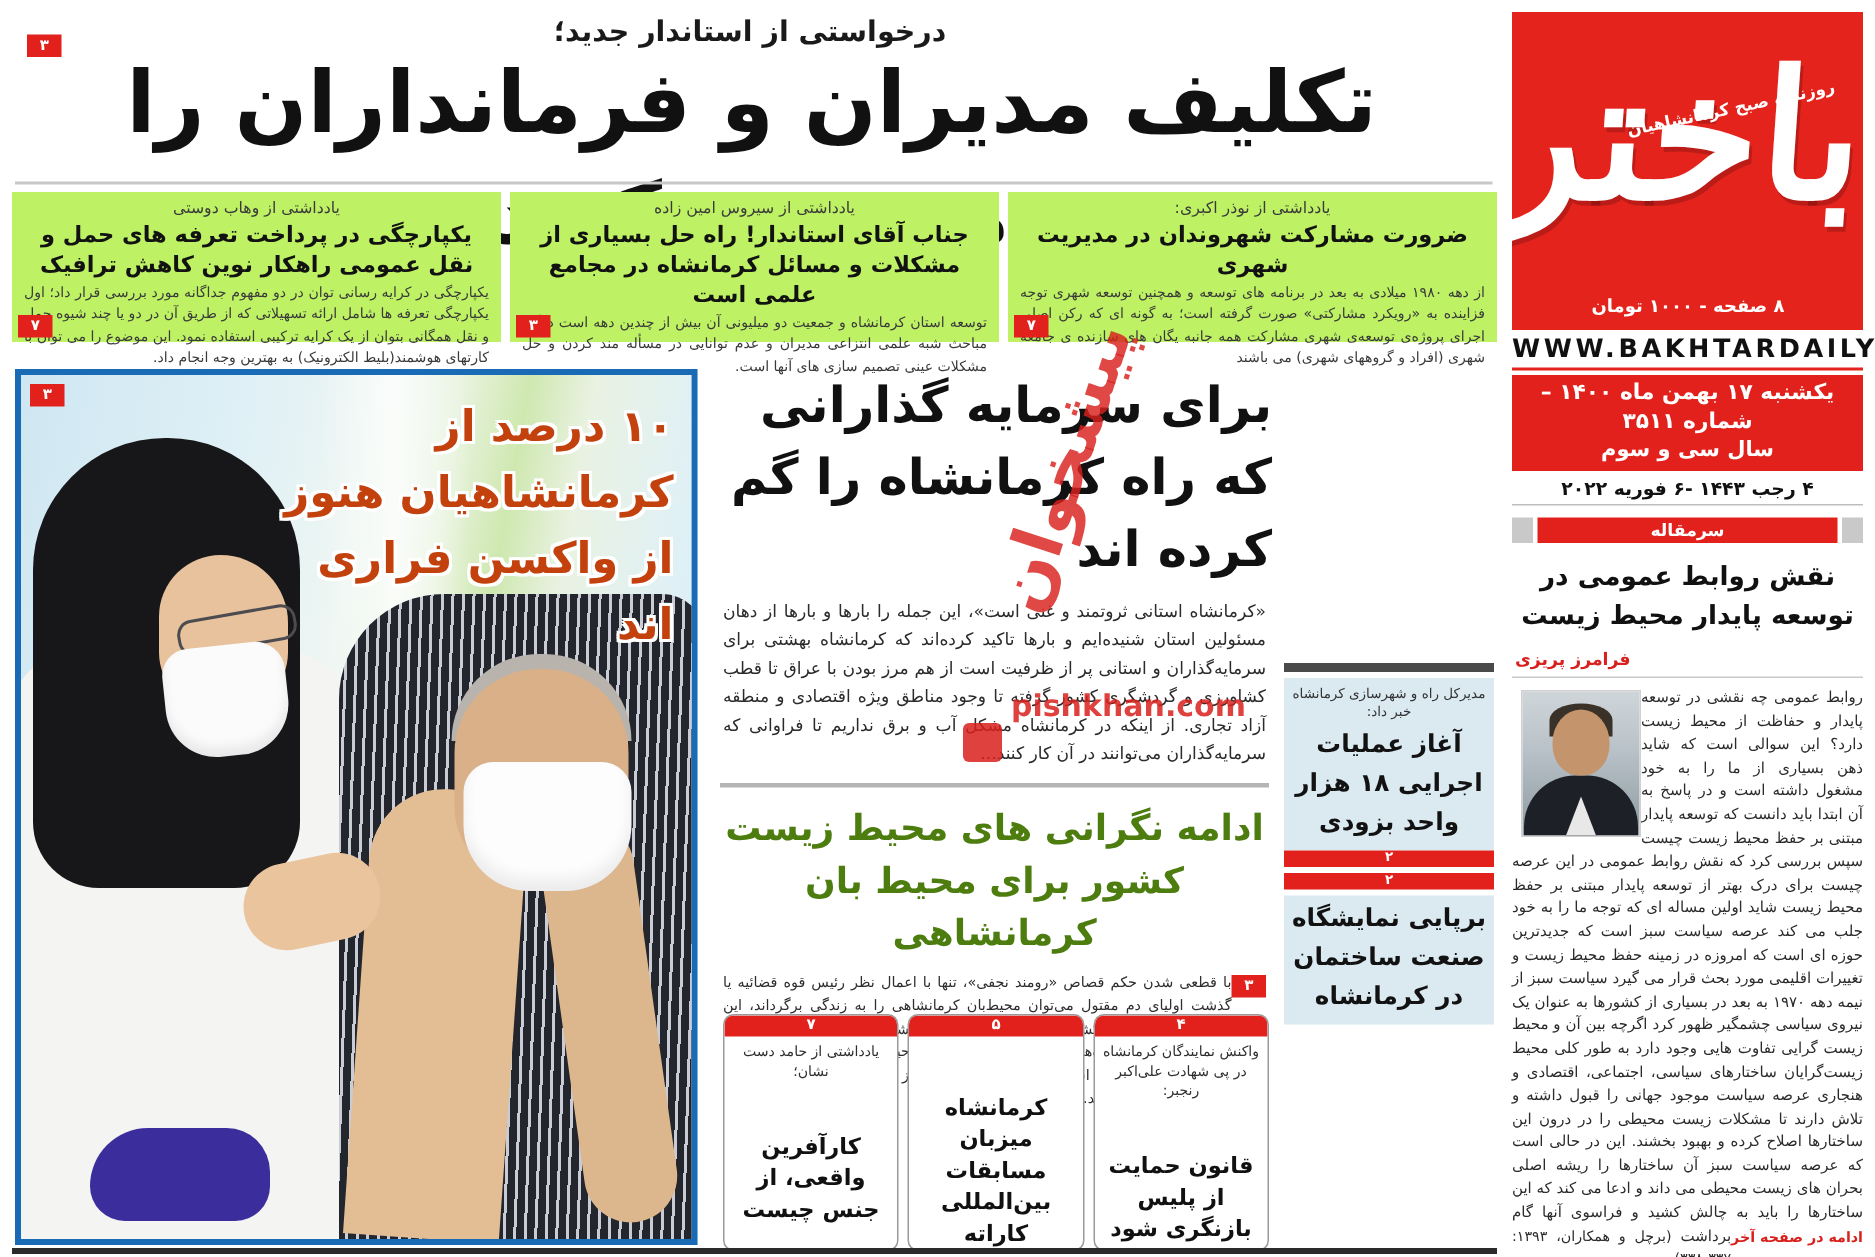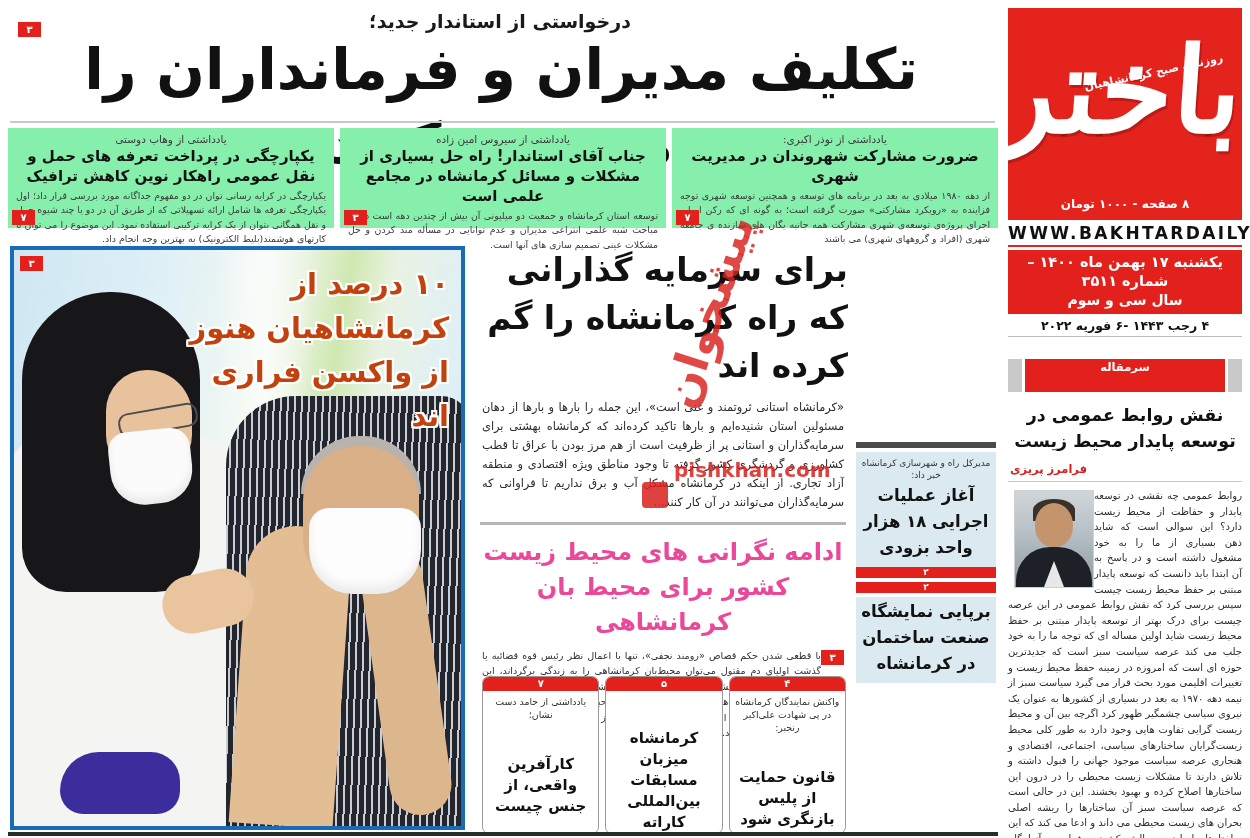--- a/index.html
+++ b/index.html
@@ -112,22 +112,22 @@
     font-weight: bold;
     color: #111;
     padding: 4px 0 3px;
     border-bottom: 1px solid #bdbdbd;
   }
 
   .sarmaghale-row {
     display: flex;
     align-items: stretch;
     gap: 3px;
-    margin-top: 22px;
-    height: 33px;
+    margin-top: 8px;
+    height: 17px;
   }
   .sarmaghale-row .blk { width: 14px; background: #c9c9c9; }
   .sarmaghale-lbl {
     flex: 1;
     background: #e2211c;
     color: #ffffff;
     font-size: 11.5px;
     text-align: center;
     line-height: 17px;
     font-weight: bold;
@@ -248,21 +248,21 @@
     top: 128px;
     left: 8px;
     width: 990px;
     height: 100px;
     display: flex;
     gap: 6px;
     direction: rtl;
   }
   .teaser {
     flex: 1;
-    background: #86efac;
+    background: #bef264;
     position: relative;
     padding: 5px 8px 4px;
     box-sizing: border-box;
   }
   .teaser .note {
     font-size: 10.5px;
     color: #3b3b3b;
     text-align: center;
     margin-bottom: 1px;
   }
@@ -485,21 +485,21 @@
   .center-rule {
     height: 3px;
     background: #b5b5b5;
     margin: 10px 2px 0;
   }
   .center-headline2 {
     font-size: 24px;
     line-height: 35px;
     font-weight: bold;
     text-align: center;
-    color: #ec4899;
+    color: #4d7c0f;
     padding-top: 10px;
     letter-spacing: -0.5px;
   }
   .center-body2 {
     position: relative;
     font-size: 9.6px;
     line-height: 15.4px;
     text-align: justify;
     color: #2e2e2e;
     padding: 8px 4px 0;

